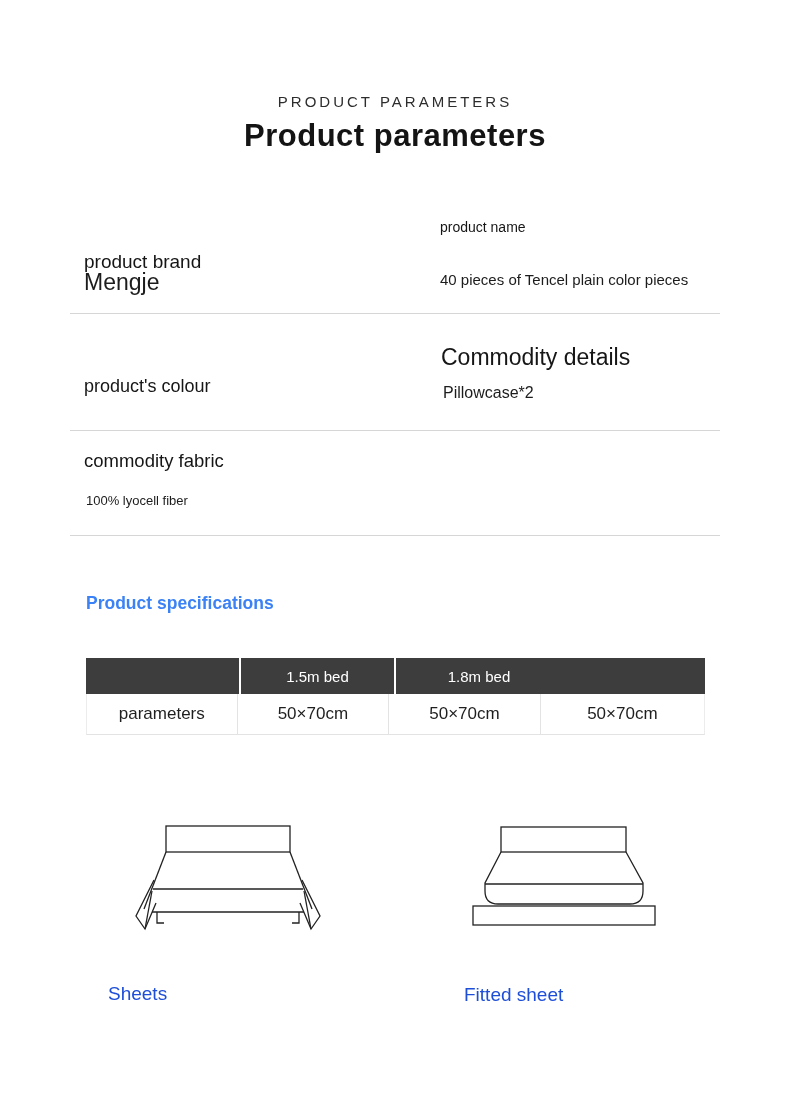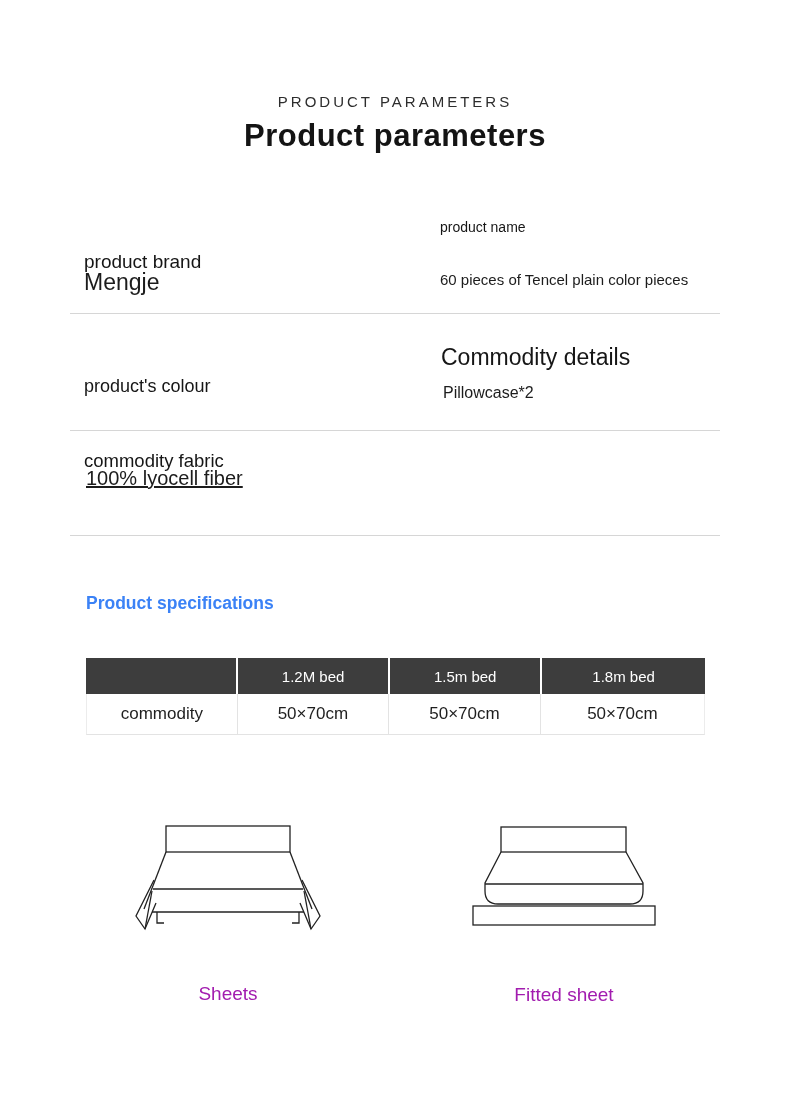--- a/index.html
+++ b/index.html
@@ -43,21 +43,21 @@
   .divider-1{top:313px;}
   .divider-2{top:430px;}
   .divider-3{top:535px;}
 
   .colour-label{left:84px;top:347px;font-size:18px;margin-top:29px;}
   .colour-value{left:84px;top:379px;font-size:15.5px;line-height:18px;white-space:pre-line;}
   .details-label{left:441px;top:344px;font-size:23px;}
   .details-value{left:443px;top:384px;font-size:16px;font-weight:500;}
 
   .fabric-label{left:84px;top:450px;font-size:18.5px;}
-  .fabric-value{left:86px;top:467px;font-size:20px;text-decoration:underline;}
+  .fabric-value{left:86px;top:493px;font-size:13px;}
 
   .specs-heading{position:absolute;left:86px;top:593px;font-size:17.5px;font-weight:600;color:#3b82f6;}
 
   .spec-table{position:absolute;left:86px;top:658px;width:619px;}
   .tr{display:flex;width:619px;}
   .tr-head{height:36px;background:var(--header-bg);}
   .tr-body{height:41px;background:#ffffff;border-bottom:1px solid #e3e3e3;
            border-left:1px solid #ececec;border-right:1px solid #ececec;}
   .th,.td{
     display:flex;align-items:center;justify-content:center;
@@ -70,63 +70,62 @@
   .c0{width:153px;}
   .c1{width:155px;}
   .c2{width:155px;}
   .c3{width:168px;}
 
   .bed-svg{position:absolute;}
   .bed-sheets{left:108px;top:820px;width:240px;height:115px;}
   .bed-fitted{left:464px;top:820px;width:200px;height:110px;}
   .bed-svg path,.bed-svg rect{fill:none;stroke:var(--line-art);stroke-width:1.3;}
 
-  .bed-label{position:absolute;text-align:center;font-size:19px;font-weight:500;color:#a21caf;}
+  .bed-label{position:absolute;font-size:19px;font-weight:500;color:#1d4ed8;}
   .sheets-label{left:108px;top:983px;width:240px;}
   .fitted-label{left:464px;top:984px;width:200px;}
 </style>
 </head>
 <body>
 
 <div class="page">
 
   <div class="eyebrow">PRODUCT PARAMETERS</div>
   <div class="title">Product parameters</div>
 
   <div class="label brand-label">product brand</div>
   <div class="value brand-value">Mengje</div>
 
   <div class="label name-label">product name</div>
-  <div class="value name-value">60 pieces of Tencel plain color pieces</div>
+  <div class="value name-value">40 pieces of Tencel plain color pieces</div>
 
   <div class="divider divider-1"></div>
 
   <div class="label colour-label">product's colour</div>
 
   <div class="label details-label">Commodity details</div>
   <div class="value details-value">Pillowcase*2</div>
 
   <div class="divider divider-2"></div>
 
   <div class="label fabric-label">commodity fabric</div>
   <div class="value fabric-value">100% lyocell fiber</div>
 
   <div class="divider divider-3"></div>
 
   <div class="specs-heading">Product specifications</div>
 
   <div class="spec-table">
     <div class="tr tr-head">
       <div class="th c0"></div>
-      <div class="th c1">1.2M bed</div>
       <div class="th c2">1.5m bed</div>
       <div class="th c3">1.8m bed</div>
     </div>
     <div class="tr tr-body">
-      <div class="td c0">commodity</div>
+      <div class="td c0">parameters</div>
       <div class="td c1">50×70cm</div>
       <div class="td c2">50×70cm</div>
       <div class="td c3">50×70cm</div>
     </div>
   </div>
 
   <svg class="bed-svg bed-sheets" viewBox="0 0 240 115" xmlns="http://www.w3.org/2000/svg">
     <rect x="58" y="6" width="124" height="26"></rect>
     <path d="M58,32 L36,89"></path>
     <path d="M182,32 L204,89"></path>

